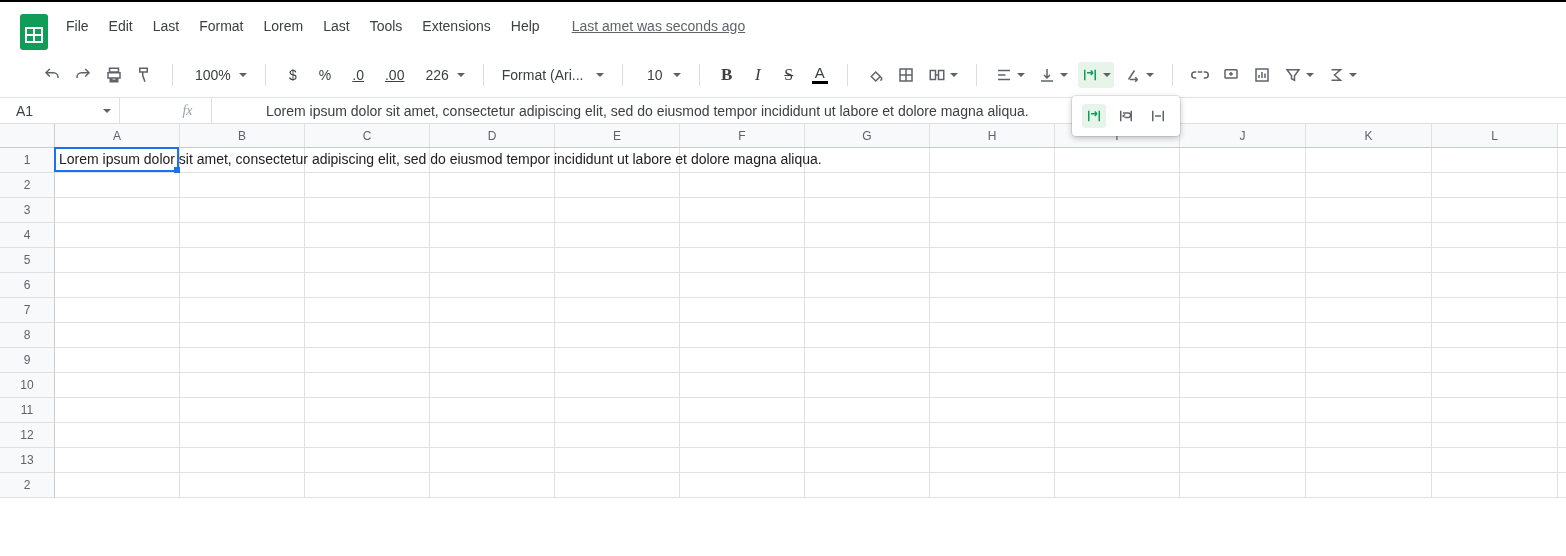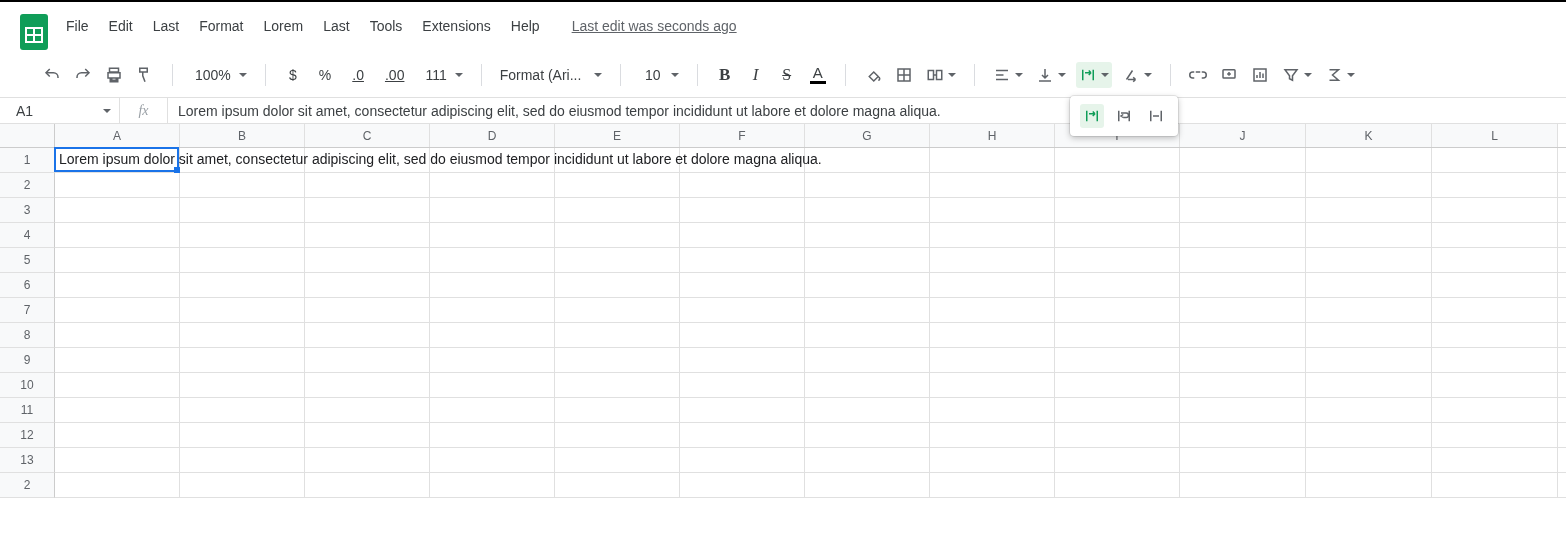--- a/index.html
+++ b/index.html
@@ -32,21 +32,21 @@
   .strike { text-decoration:line-through; font-family:"Times New Roman",serif; font-size:16px; color:#3c4043;}
   .text-color { display:flex; flex-direction:column; align-items:center; line-height:1;}
   .text-color .bar { width:16px; height:3px; background:#000; margin-top:1px;}
 
   .wrap-btn { background:#e6f4ea; }
   .wrap-popup { position:absolute; top:34px; left:-6px; background:#fff; border-radius:4px; box-shadow:0 2px 6px rgba(0,0,0,.25),0 0 0 1px rgba(0,0,0,.08); padding:8px 10px; display:flex; gap:8px; z-index:50;}
   .wrap-popup .opt { width:24px; height:24px; display:flex; align-items:center; justify-content:center; border-radius:3px; cursor:pointer;}
   .wrap-popup .opt.sel { background:#e6f4ea; }
 
   
-  .fxrow { display:flex; align-items:center; border-bottom:1px solid #e0e0e0; height:26px; font-size:14px;}
+  .fxrow { display:flex; align-items:center; border-bottom:1px solid #e0e0e0; height:26px; font-size:14px;gap:44px;}
   .namebox { width:120px; display:flex; align-items:center; justify-content:space-between; padding:0 8px 0 16px; border-right:1px solid #e0e0e0; height:100%; color:#3c4043;}
   .namebox .dd { border:4px solid transparent; border-top-color:#5f6368; margin-top:4px;}
   .fxlabel { width:48px; display:flex; align-items:center; justify-content:center; font-style:italic; font-family:"Times New Roman",serif; color:#9aa0a6; border-right:1px solid #e0e0e0; height:100%;}
   .fxinput { flex:1; padding:0 10px; color:#3c4043; white-space:nowrap; overflow:hidden;}
 
   
   .grid { position:relative; }
   .col-headers { display:flex; border-bottom:1px solid #ccc; height:24px; background:#fff; position:relative;}
   .corner { width:55px; border-right:1px solid #ccc; background:#f8f9fa;}
   .colh { border-right:1px solid #e0e0e0; display:flex; align-items:center; justify-content:center; font-size:12px; color:#5f6368; background:#f8f9fa;}
@@ -77,21 +77,21 @@
     <div class="menu-row">
       <span>File</span>
       <span>Edit</span>
       <span>Last</span>
       <span>Format</span>
       <span>Lorem</span>
       <span>Last</span>
       <span>Tools</span>
       <span>Extensions</span>
       <span>Help</span>
-      <span class="last-edit">Last edit was seconds ago</span>
+      <span class="last-edit">Last amet was seconds ago</span>
     </div>
   </div>
 </div>
 
 <div class="toolbar">
   <span class="tb-btn">
       <svg viewBox="0 0 24 24" fill="none" stroke="#5f6368" stroke-width="2">
         <path d="M9 14l-5-5 5-5"></path>
         <path d="M4 9h10a6 6 0 016 6v1"></path>
       </svg>
@@ -123,21 +123,21 @@
   <span class="tb-btn">
       <span class="tb-text">%</span>
     </span>
   <span class="tb-btn">
       <span class="tb-text" style="text-decoration:underline">.0</span>
     </span>
   <span class="tb-btn">
       <span class="tb-text" style="text-decoration:underline">.00</span>
     </span>
   <span class="tb-btn tb-drop">
-      <span class="tb-text">111</span>
+      <span class="tb-text">226</span>
     </span>
   <div class="tb-sep"></div>
   <span class="tb-btn font-box tb-drop">
       <span class="font-name">Format (Ari...</span>
     </span>
   <div class="tb-sep"></div>
   <span class="tb-btn size-box tb-drop">
       <span class="size-val">10</span>
     </span>
   <div class="tb-sep"></div>

